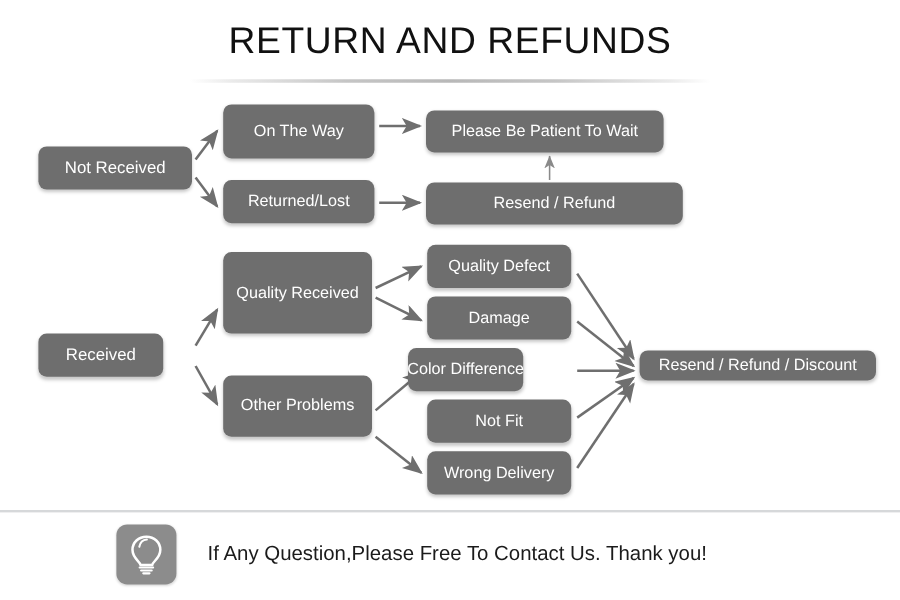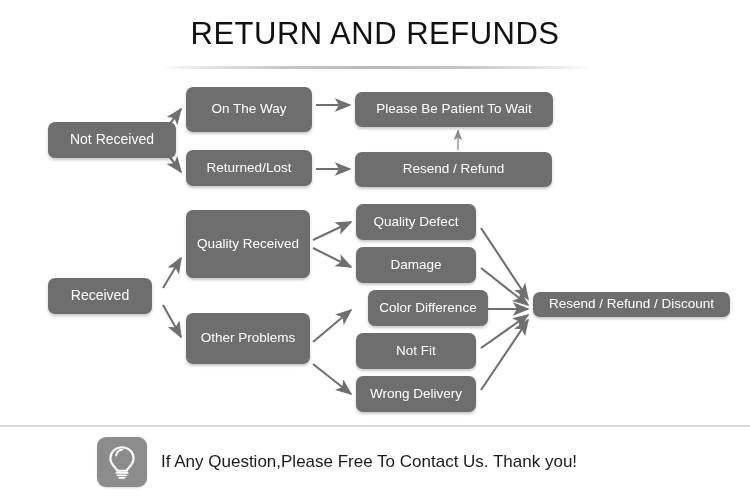--- a/index.html
+++ b/index.html
@@ -64,21 +64,21 @@
     justify-content: center;
     font-size: 13.5px;
     line-height: 1.1;
     text-align: center;
     box-shadow: 0 2px 3px rgba(0,0,0,0.22);
     box-sizing: border-box;
     padding: 0 6px;
     white-space: nowrap;
     user-select: none;
   }
-  .node.big { font-size: 14px; margin-left: 16px; }
+  .node.big { font-size: 14px; }
 
   
   #arrows {
     position: absolute;
     left: 0; top: 0;
     width: 750px;
     height: 500px;
     pointer-events: none;
   }
 
@@ -90,21 +90,21 @@
     width: 750px;
     height: 2px;
     background: #d6d8da;
   }
   .footer {
     position: absolute;
     left: 97px;
     top: 437px;
     display: flex;
     align-items: center;
-    gap: 14px;
+    gap: 26px;
   }
   .bulb-icon {
     width: 50px;
     height: 50px;
     border-radius: 9px;
     background: #8c8c8c;
     display: flex;
     align-items: center;
     justify-content: center;
     box-shadow: 0 1px 2px rgba(0,0,0,0.15);
@@ -163,33 +163,33 @@
   </svg>
 
   <div class="node big" style="left:32px;  top:122px; width:128px; height:36px;">Not Received</div>
 
   <div class="node" style="left:186px; top:87px;  width:126px; height:45px;">On The Way</div>
 
   <div class="node" style="left:186px; top:150px; width:126px; height:36px;">Returned/Lost</div>
 
   <div class="node" style="left:355px; top:92px;  width:198px; height:35px;">Please Be Patient To Wait</div>
 
-  <div class="node" style="left:355px; top:152px; width:197px; height:35px;">Resend / Refund</div>
+  <div class="node" style="left:355px; top:152px; width:214px; height:35px;">Resend / Refund</div>
 
   <div class="node big" style="left:32px;  top:278px; width:104px; height:36px;">Received</div>
 
   <div class="node" style="left:186px; top:210px; width:124px; height:68px;">Quality Received</div>
 
   <div class="node" style="left:186px; top:313px; width:124px; height:51px;">Other Problems</div>
 
   <div class="node" style="left:356px; top:204px; width:120px; height:36px;">Quality Defect</div>
 
   <div class="node" style="left:356px; top:247px; width:120px; height:36px;">Damage</div>
 
-  <div class="node" style="left:368px; top:290px; width:120px; height:36px;text-align:center;">Color Difference</div>
+  <div class="node" style="left:340px; top:290px; width:96px; height:36px;text-align:center;">Color Difference</div>
 
   <div class="node" style="left:356px; top:333px; width:120px; height:36px;">Not Fit</div>
 
   <div class="node" style="left:356px; top:376px; width:120px; height:36px;">Wrong Delivery</div>
 
   <div class="node" style="left:533px; top:292px; width:197px; height:25px;">Resend / Refund / Discount</div>
 
   <div class="footer-divider"></div>
 
   <div class="footer">

